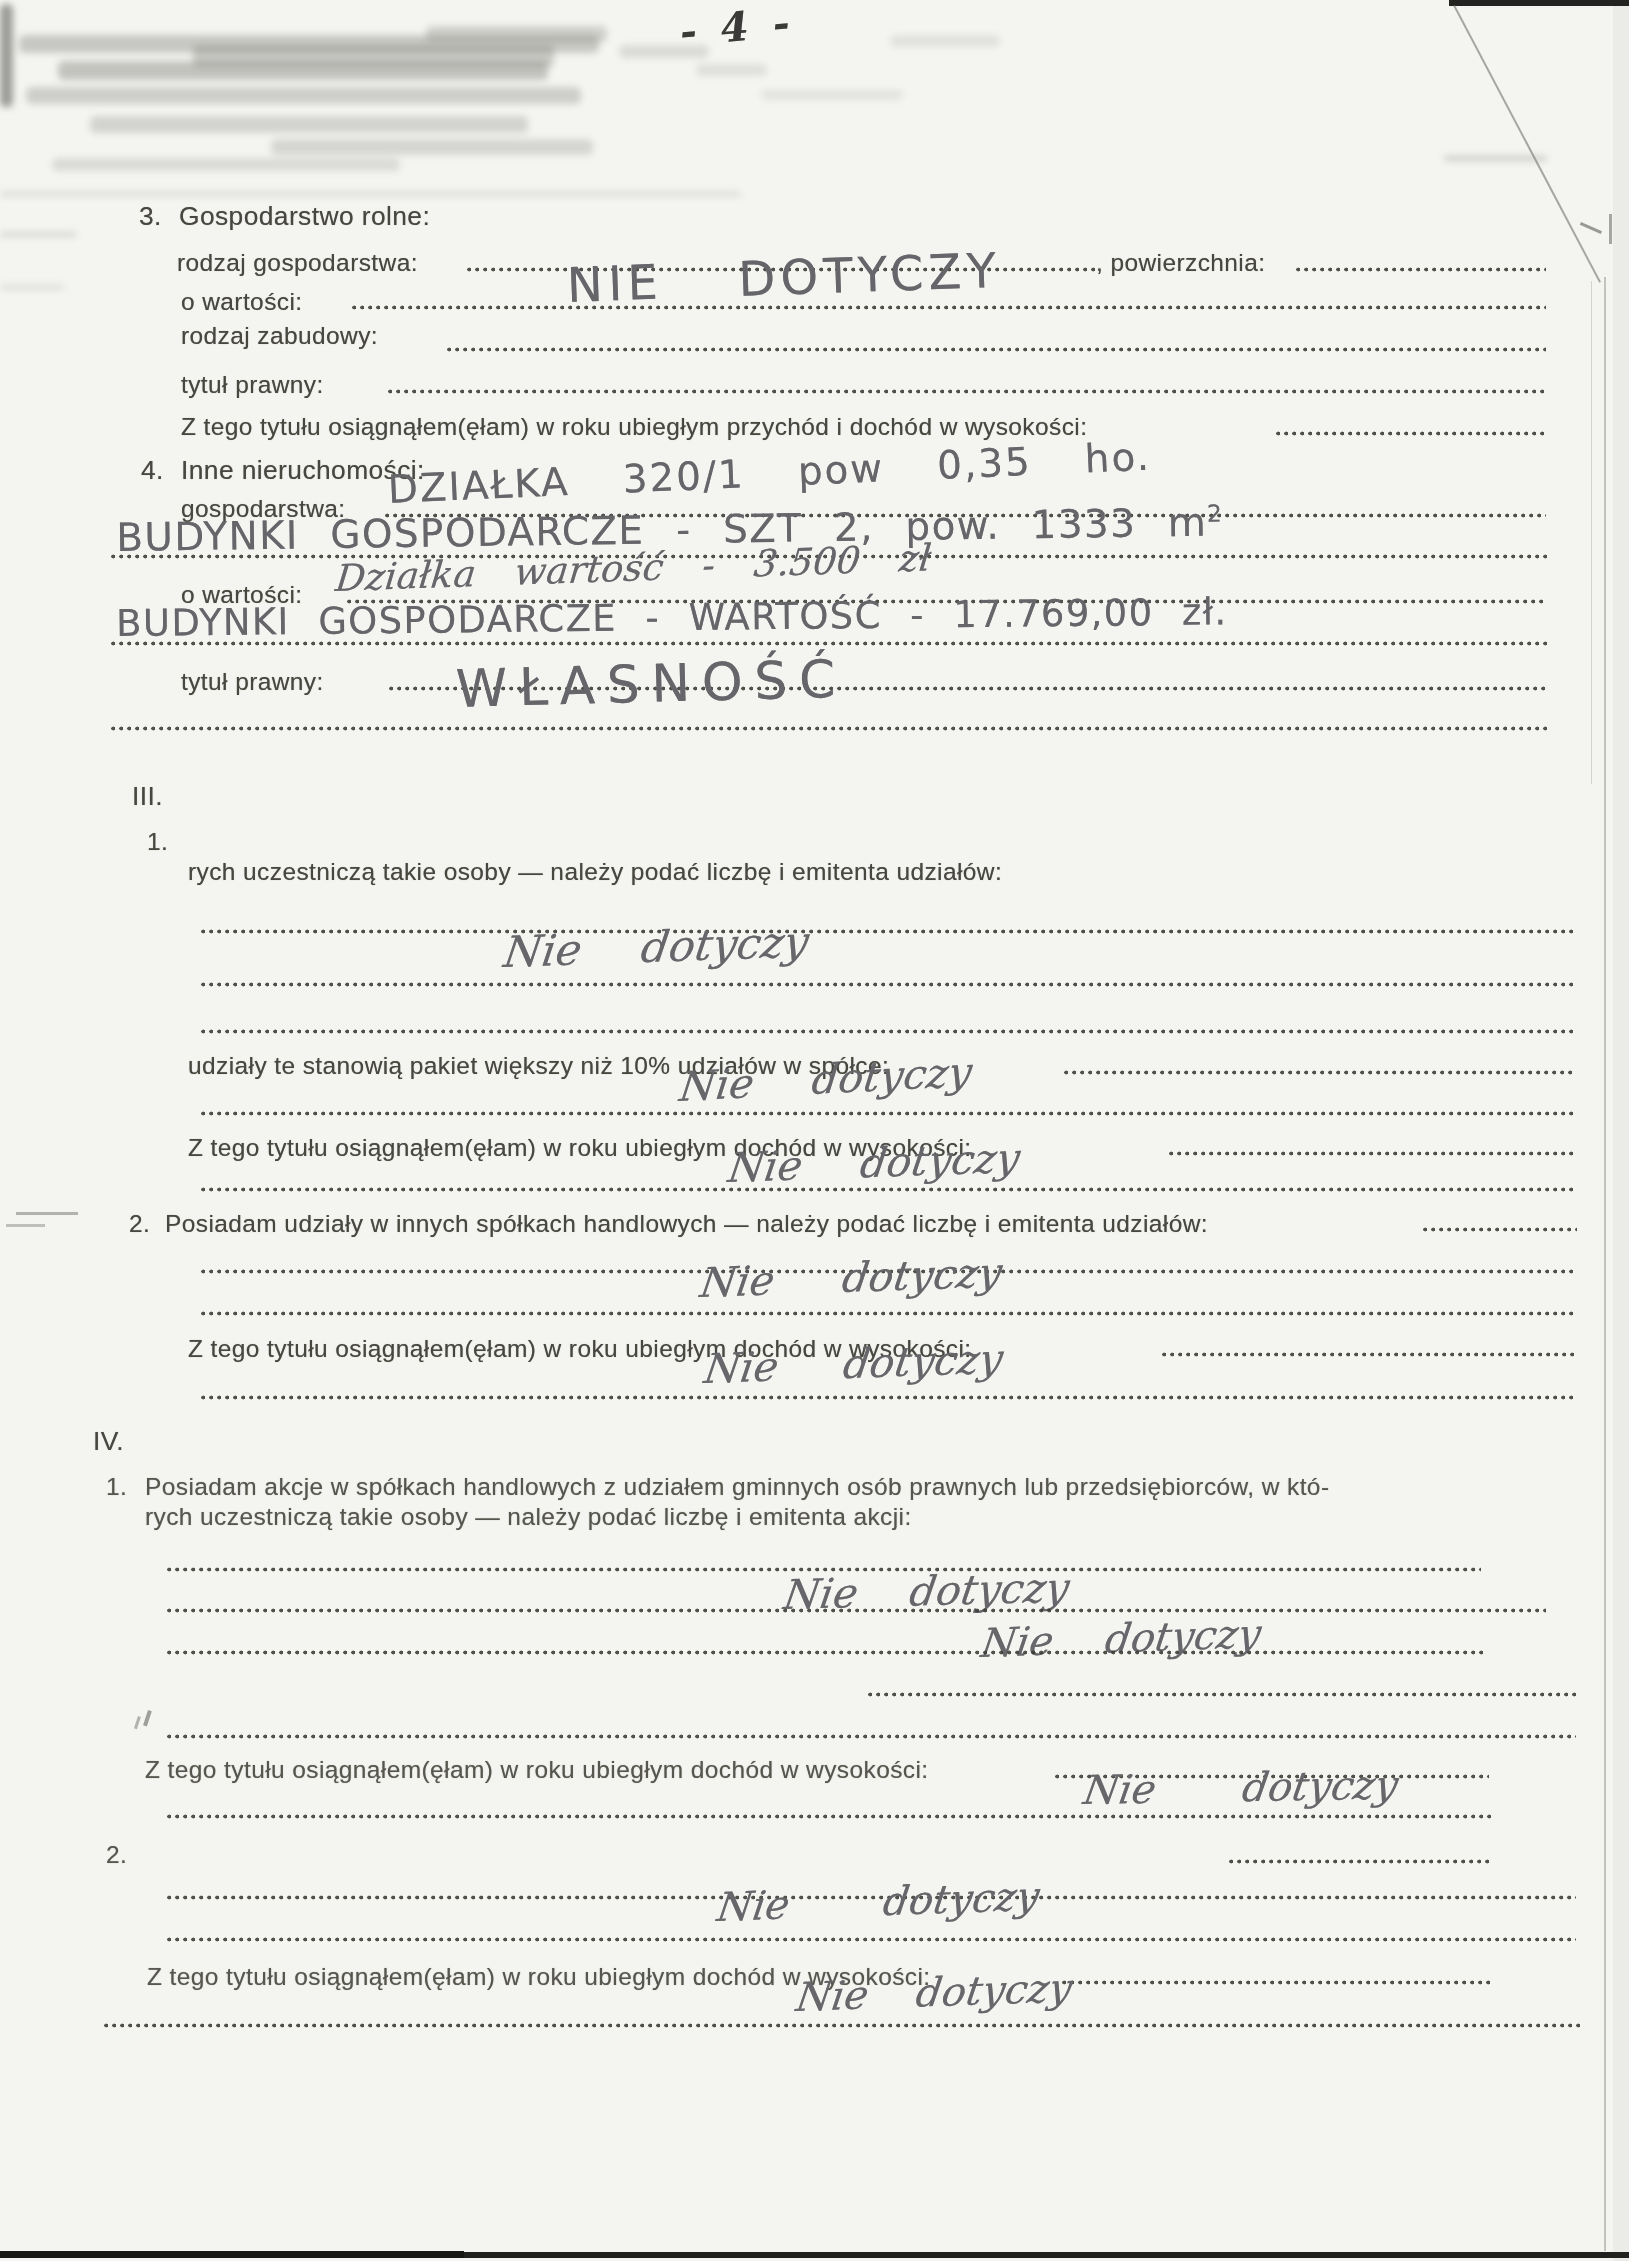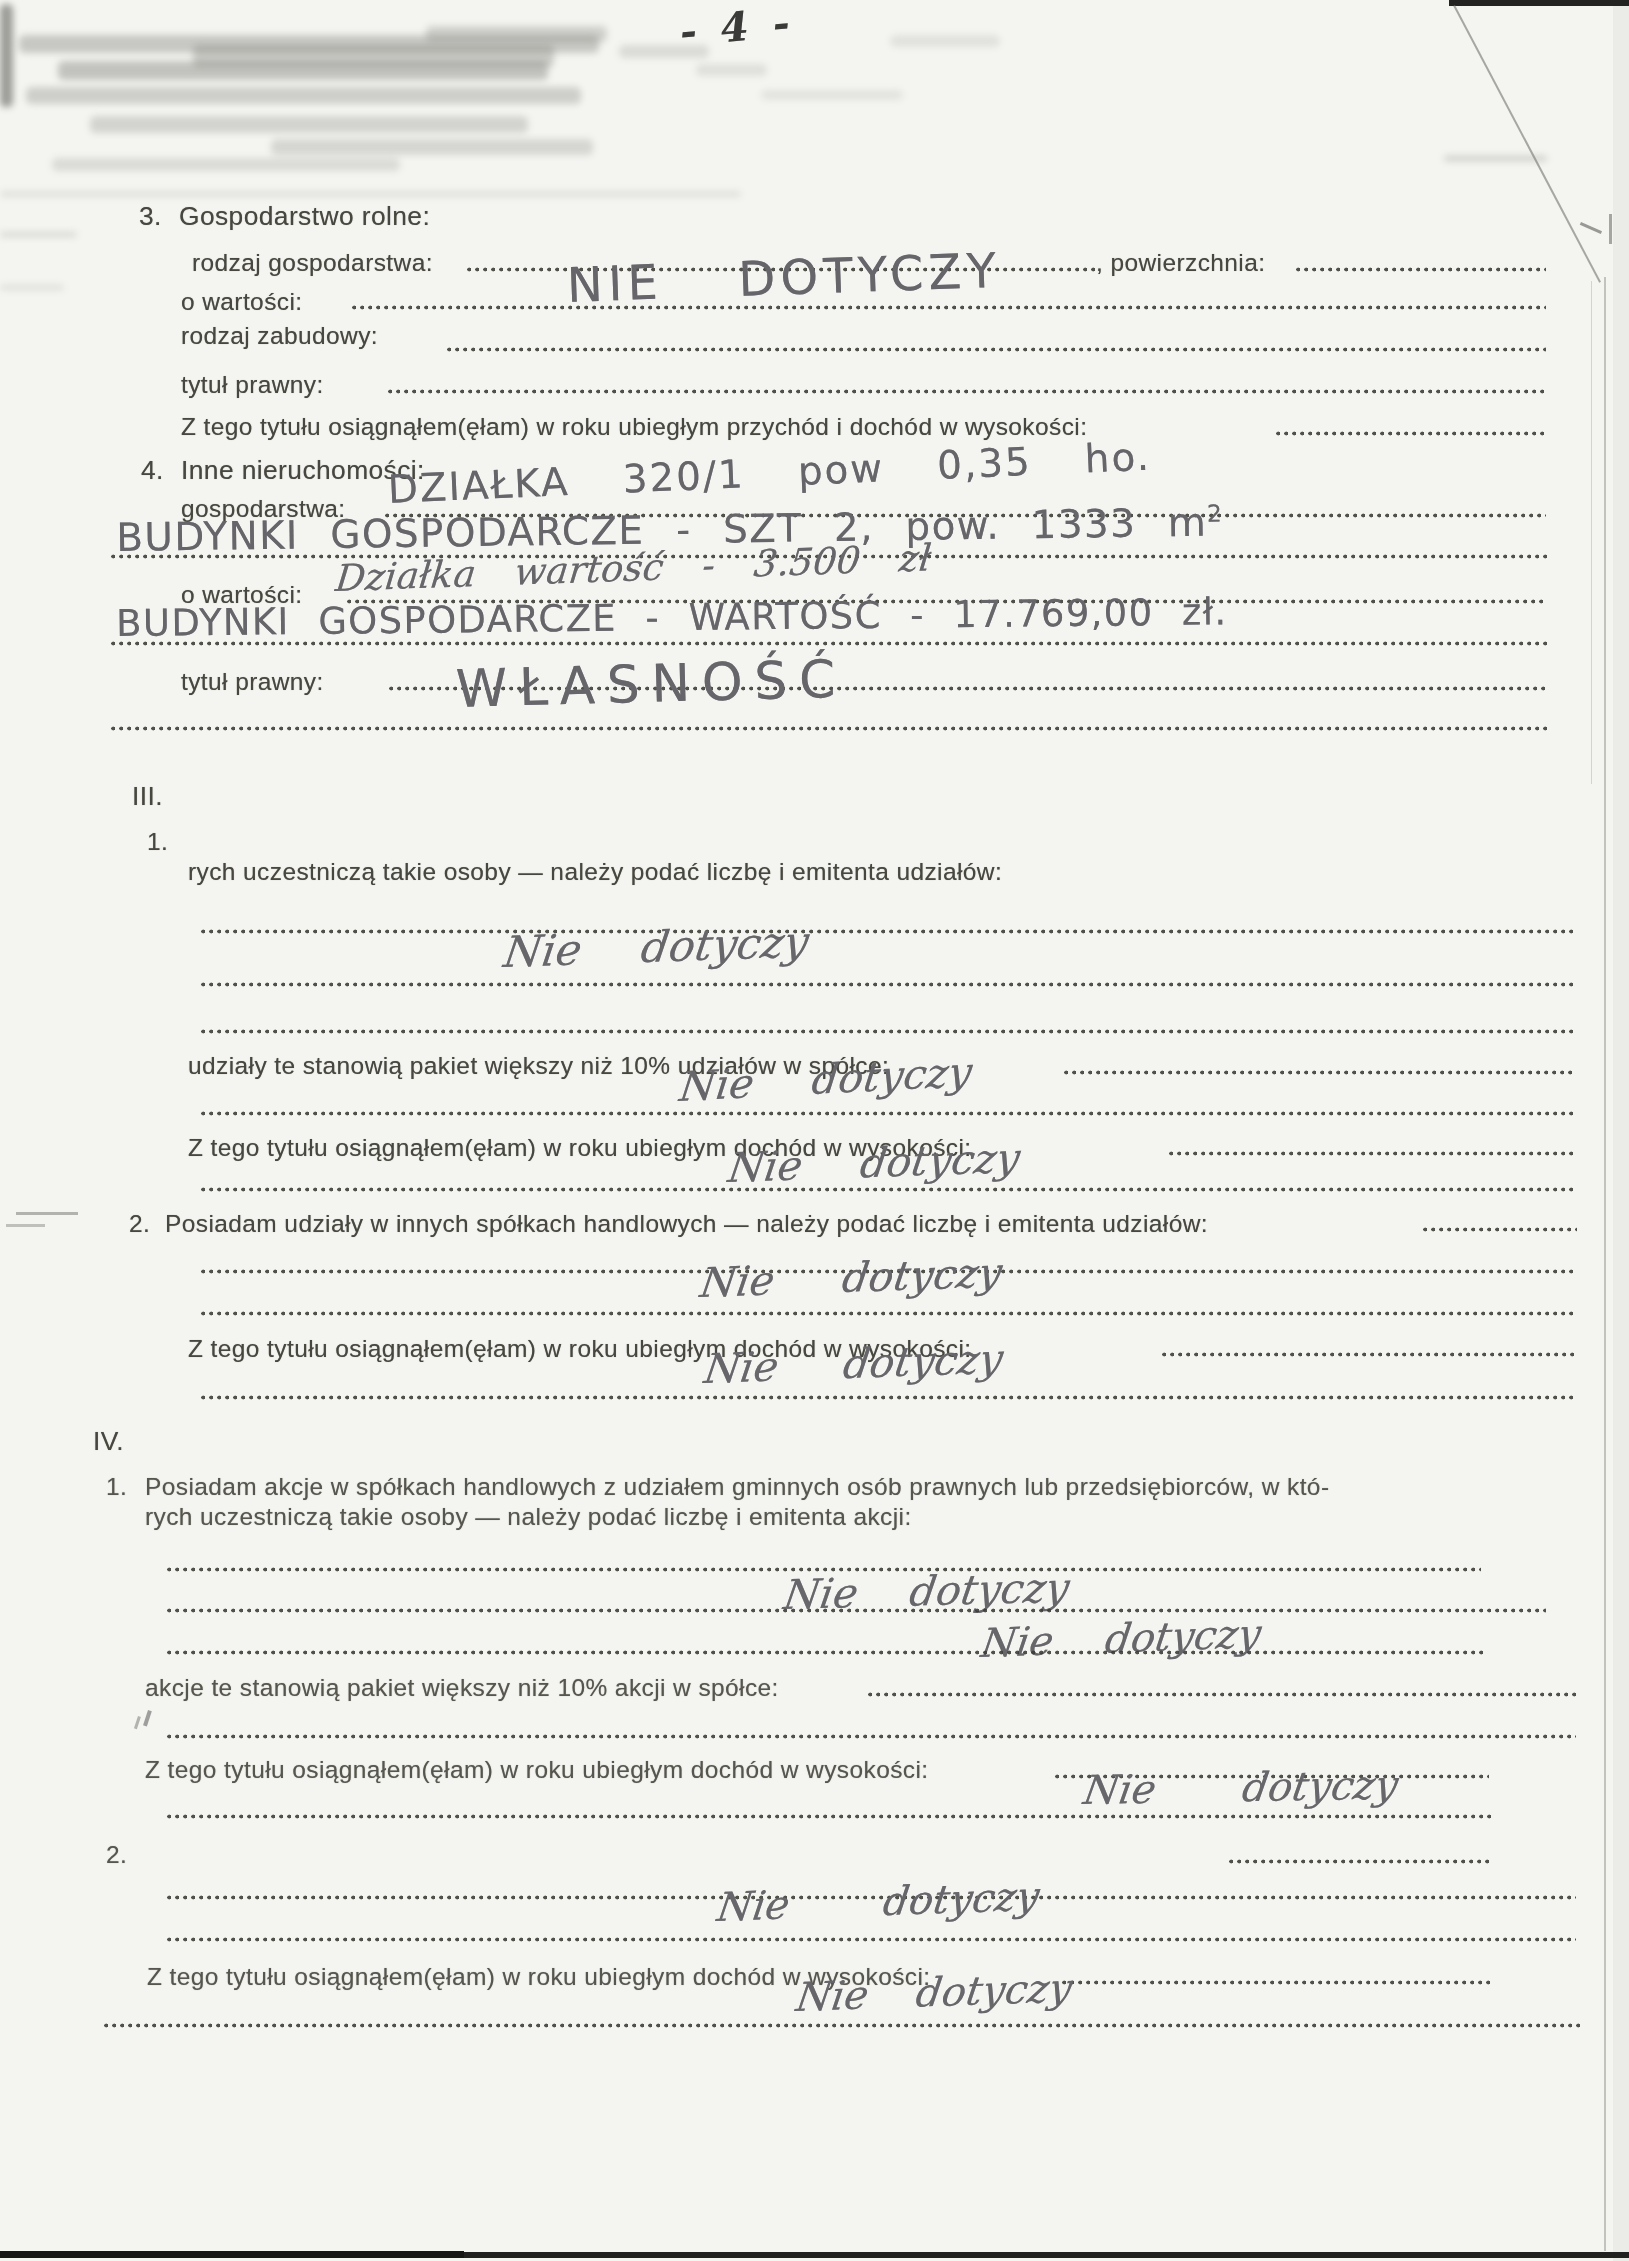--- a/index.html
+++ b/index.html
@@ -66,21 +66,21 @@
   <div class="mark" style="left:1581px;top:222px;width:23px;height:3.2px;transform:rotate(24deg);opacity:.7"></div>
   <div class="mark" style="left:1609px;top:214px;width:3.2px;height:30px;opacity:.6"></div>
   <div class="artifact" style="left:0;top:2252px;width:1630px;height:5.8px;background:#21211f"></div>
   <div class="artifact" style="left:0;top:2251px;width:464px;height:7px;background:#161614"></div>
 
   <div class="hwc" style="left:678px;top:7.7px;font-size:40px;font-weight:bold;letter-spacing:5.2px;transform:rotate(-5deg);color:#3a3a38">- 4 -</div>
 
   <span class="pt big" style="left:139px;top:201px">3.</span>
   <span class="pt big" style="left:179px;top:201px">Gospodarstwo rolne:</span>
 
-  <span class="pt" style="left:192px;top:249px">rodzaj gospodarstwa:</span>
+  <span class="pt" style="left:177px;top:249px">rodzaj gospodarstwa:</span>
   <div class="dots" style="left:466px;top:266px;width:632px"></div>
   <span class="pt" style="left:1096px;top:249px">, powierzchnia:</span>
   <div class="dots" style="left:1295px;top:266px;width:251px"></div>
   <div class="hwp" style="left:566px;top:257px;font-size:48px;letter-spacing:5.2px;word-spacing:55px;transform:rotate(-2deg)">NIE DOTYCZY</div>
 
   <span class="pt" style="left:181px;top:288px">o wartości:</span>
   <div class="dots" style="left:351px;top:304px;width:1195px"></div>
 
   <span class="pt" style="left:181px;top:322px">rodzaj zabudowy:</span>
   <div class="dots" style="left:446px;top:346px;width:1100px"></div>
@@ -153,21 +153,20 @@
   <span class="pt faded" style="left:106px;top:1473px">1.</span>
   <span class="pt faded" style="left:145px;top:1473px">Posiadam akcje w spółkach handlowych z udziałem gminnych osób prawnych lub przedsiębiorców, w któ-</span>
   <span class="pt faded" style="left:145px;top:1503px">rych uczestniczą takie osoby — należy podać liczbę i emitenta akcji:</span>
 
   <div class="dots" style="left:166px;top:1566px;width:1315px"></div>
   <div class="hwc" style="left:788px;top:1571px;font-size:41px;word-spacing:39px;transform:skewX(-10deg) rotate(-1.5deg)">Nie  dotyczy</div>
   <div class="dots" style="left:166px;top:1607px;width:1380px"></div>
   <div class="hwc" style="left:985px;top:1620px;font-size:40px;word-spacing:39px;transform:skewX(-10deg) rotate(-2deg)">Nie dotyczy</div>
   <div class="dots" style="left:166px;top:1649px;width:1319px"></div>
 
-  <span class="pt faded" style="left:145px;top:1674px">akcje te stanowią pakiet większy niż 10% akcji w spółce:</span>
   <div class="dots" style="left:867px;top:1691px;width:709px"></div>
   <div class="mark" style="left:148px;top:1710px;width:3.9px;height:15.5px;transform:rotate(18deg);opacity:.65"></div>
   <div class="mark" style="left:138px;top:1716px;width:3.2px;height:13px;transform:rotate(18deg);opacity:.5"></div>
   <div class="dots" style="left:166px;top:1733px;width:1410px"></div>
 
   <span class="pt faded" style="left:145px;top:1756px">Z tego tytułu osiągnąłem(ęłam) w roku ubiegłym dochód w wysokości:</span>
   <div class="dots" style="left:1054px;top:1773px;width:435px"></div>
   <div class="hwc" style="left:1088px;top:1767px;font-size:40px;word-spacing:74px;transform:skewX(-10deg) rotate(-1deg)">Nie dotyczy</div>
   <div class="dots" style="left:166px;top:1813px;width:1325px"></div>
 

